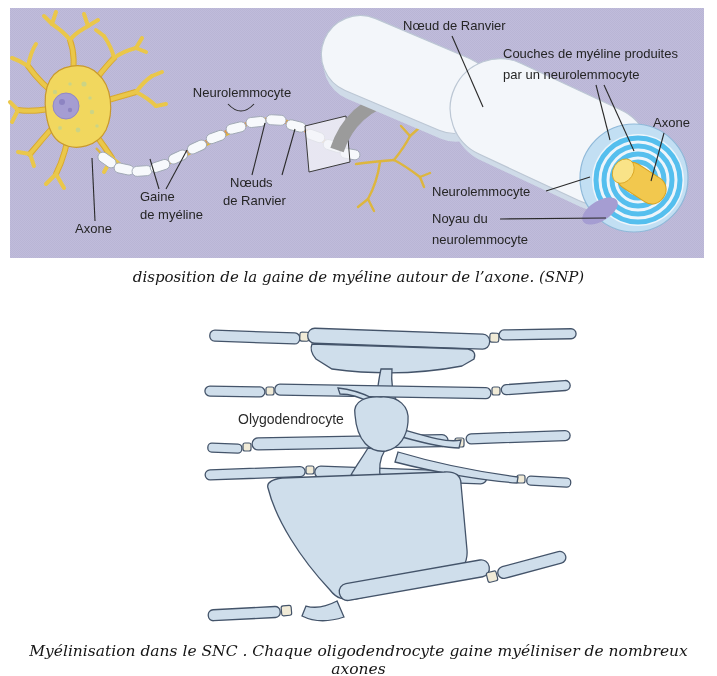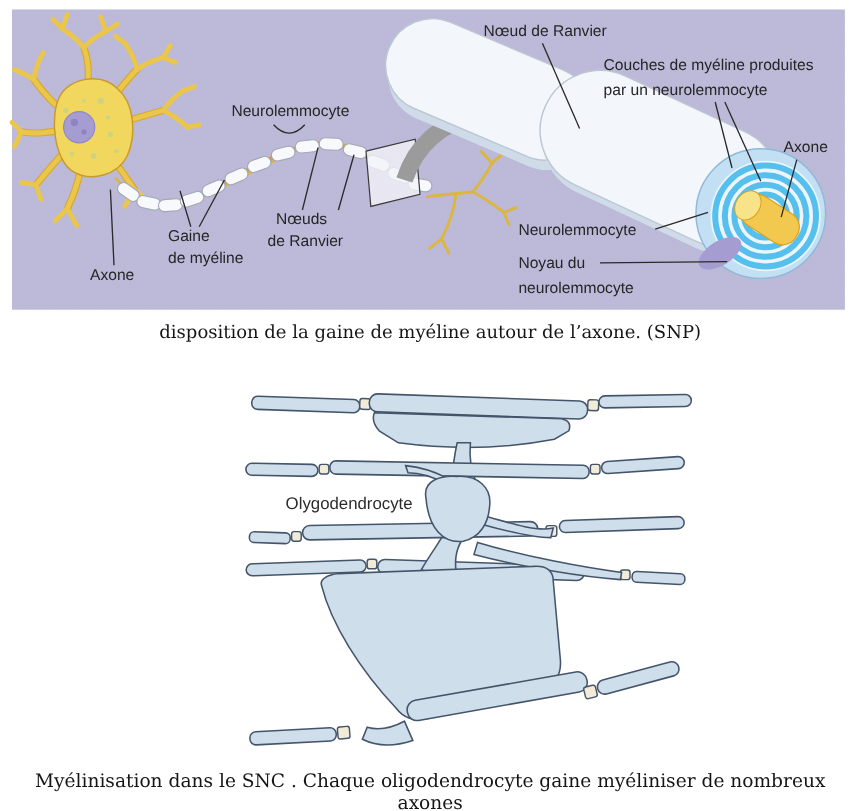--- a/index.html
+++ b/index.html
@@ -32,21 +32,21 @@
   .core{fill:var(--axon-core-yellow);stroke:#d8a31f;stroke-width:1;}
   .coretop{fill:#f9e388;stroke:#d8a31f;stroke-width:.8;}
   .crescent{fill:var(--nucleus-purple);}
   .arrowbody{stroke:#9b9b9b;fill:none;}
   .arrowhead{fill:#9b9b9b;}
   .plane{fill:rgba(243,243,248,.78);stroke:#3a3a3a;stroke-width:1;}
 
   
   .caption{position:absolute;left:0;width:717px;text-align:center;
            font-family:"DejaVu Serif","Liberation Serif",serif;
-           font-size:15px;color:var(--caption-color);}
+           font-style:italic;font-size:15px;color:var(--caption-color);}
 
   
   .f2seg{fill:var(--snc-axon-blue);stroke:var(--snc-outline);stroke-width:1.3;}
   .f2node{fill:#f1ebd7;stroke:var(--snc-outline);stroke-width:1.2;}
   .f2cell{fill:var(--snc-axon-blue);stroke:var(--snc-outline);stroke-width:1.3;}
   .lbl2{font-size:14px;fill:#2b2b2b;}
 </style>
 </head>
 <body>
 

